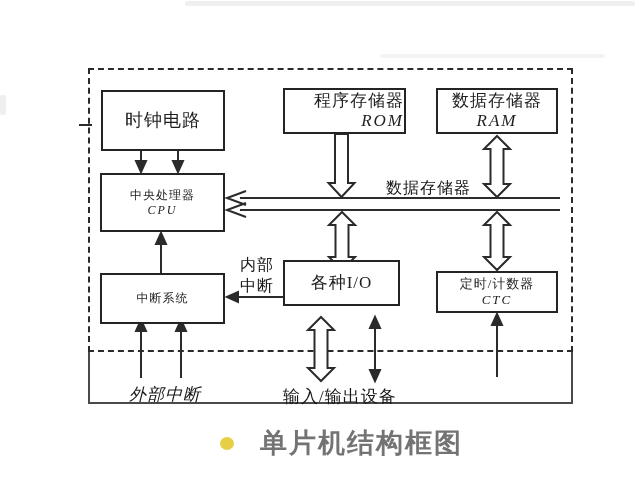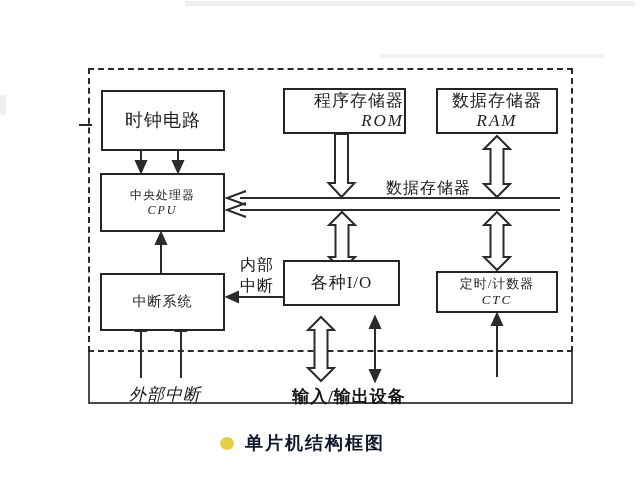--- a/index.html
+++ b/index.html
@@ -22,39 +22,39 @@
     position:absolute; background:#fff; border:2px solid #242424;
     display:flex; flex-direction:column; align-items:center; justify-content:center;
     text-align:center; line-height:1.2; font-size:17px; letter-spacing:1px;
     z-index:2;
   }
   .box .l2 { letter-spacing:2px;font-style:italic; }
   .box-clock     { left:101px; top:90px;  width:124px; height:61px; font-size:18px; }
   .box-rom       { left:283px; top:88px;  width:123px; height:46px;align-items:flex-end; }
   .box-ram       { left:436px; top:88px;  width:122px; height:46px; }
   .box-cpu       { left:100px; top:173px; width:125px; height:59px; font-size:12px; }
-  .box-interrupt { left:100px; top:273px; width:125px; height:58px; font-size:14px; }
+  .box-interrupt { left:100px; top:273px; width:125px; height:51px; font-size:12px; }
   .box-io        { left:283px; top:260px; width:117px; height:46px; }
   .box-ctc       { left:436px; top:271px; width:122px; height:42px; font-size:13px; }
   .lbl { position:absolute; font-size:16px; letter-spacing:1px; color:#161616; z-index:3; }
   .lbl-bus      { left:386px; top:178px; }
   .lbl-int-int  { left:240px; top:254px; width:40px; text-align:left; line-height:21px; }
   .lbl-ext-int  { left:125px; top:383px; width:80px; text-align:center; font-size:17px;font-style:italic; }
-  .lbl-io-dev   { left:283px; top:385px; width:132px; text-align:center; font-size:17px;font-weight:bold; }
+  .lbl-io-dev   { left:283px; top:385px; width:132px; font-size:17px; }
   svg.wires { position:absolute; left:0; top:0; z-index:1; }
   .caption-row {
     position:absolute; left:220px; top:428px; height:30px;
     display:flex; align-items:center; gap:11px;
     font-family:"Liberation Sans", sans-serif;
   }
   .caption-bullet {
     width:14px; height:13px; border-radius:50%;
     background:#e6cf45; flex:0 0 auto;
   }
-  .caption-text { font-size:18px; font-weight:bold; color:#0f172a; letter-spacing:2px; }
+  .caption-text { font-size:27px; font-weight:bold; color:#737373; letter-spacing:2px;margin-left:15px; }
 </style>
 </head>
 <body>
 
 <div class="stage">
 
   <div class="streak" style="left:185px; top:1px; width:450px; height:5px;"></div>
   <div class="streak" style="left:380px; top:54px; width:225px; height:4px; background:#f3f3f3;"></div>
   <div class="streak" style="left:0px; top:95px; width:6px; height:20px;"></div>
 

